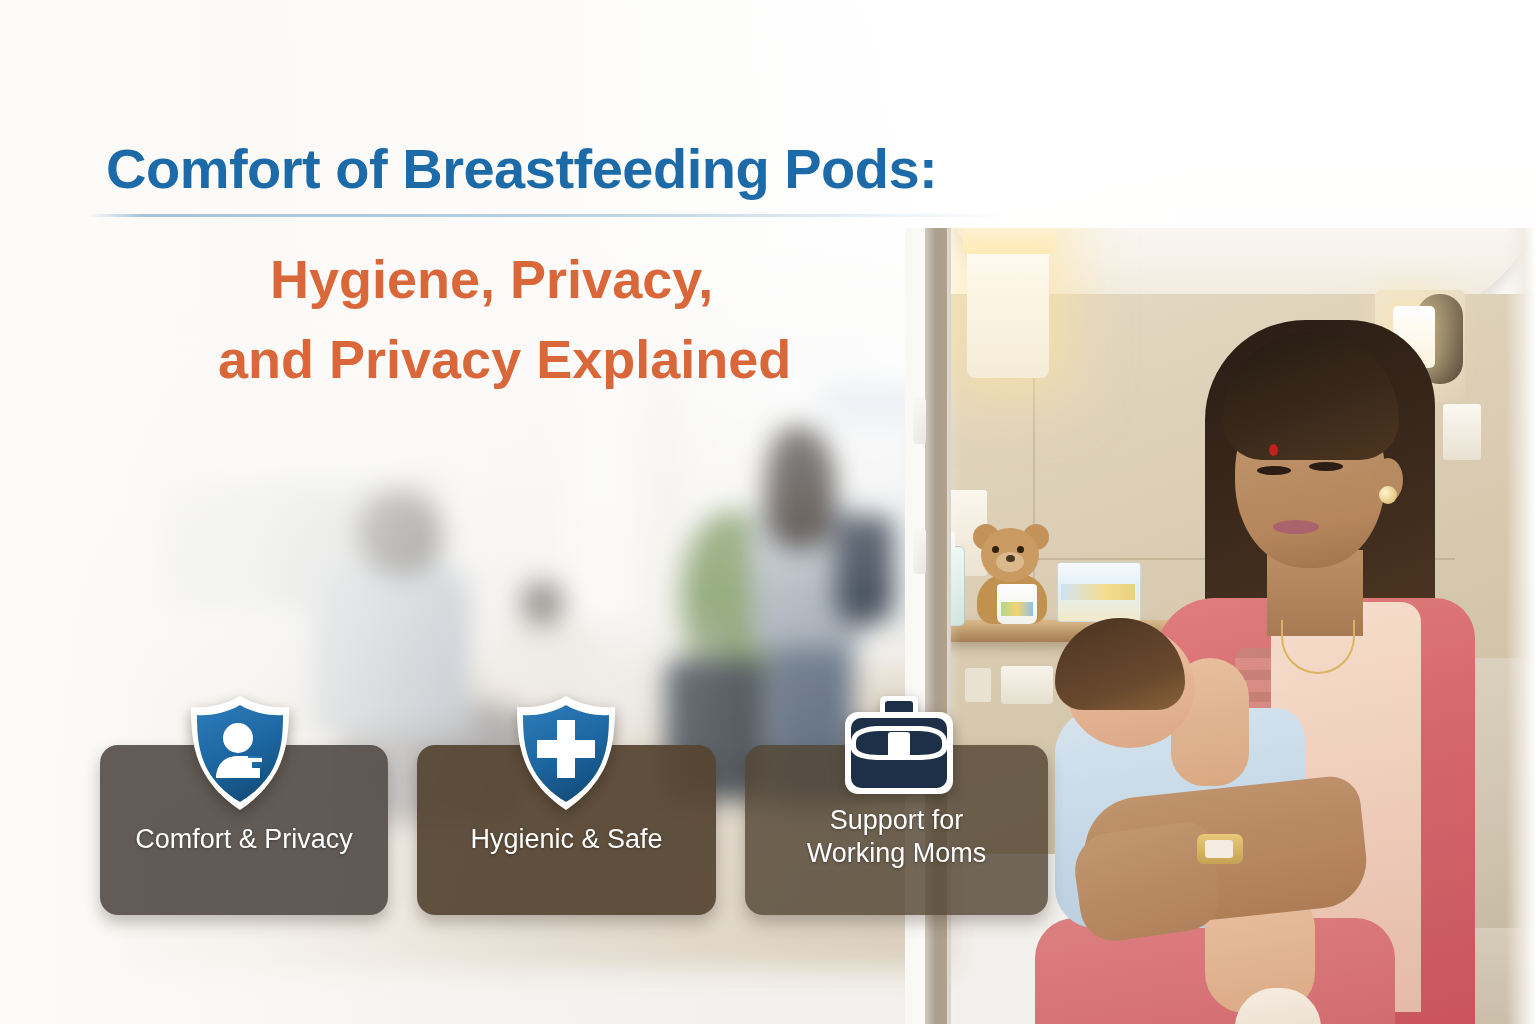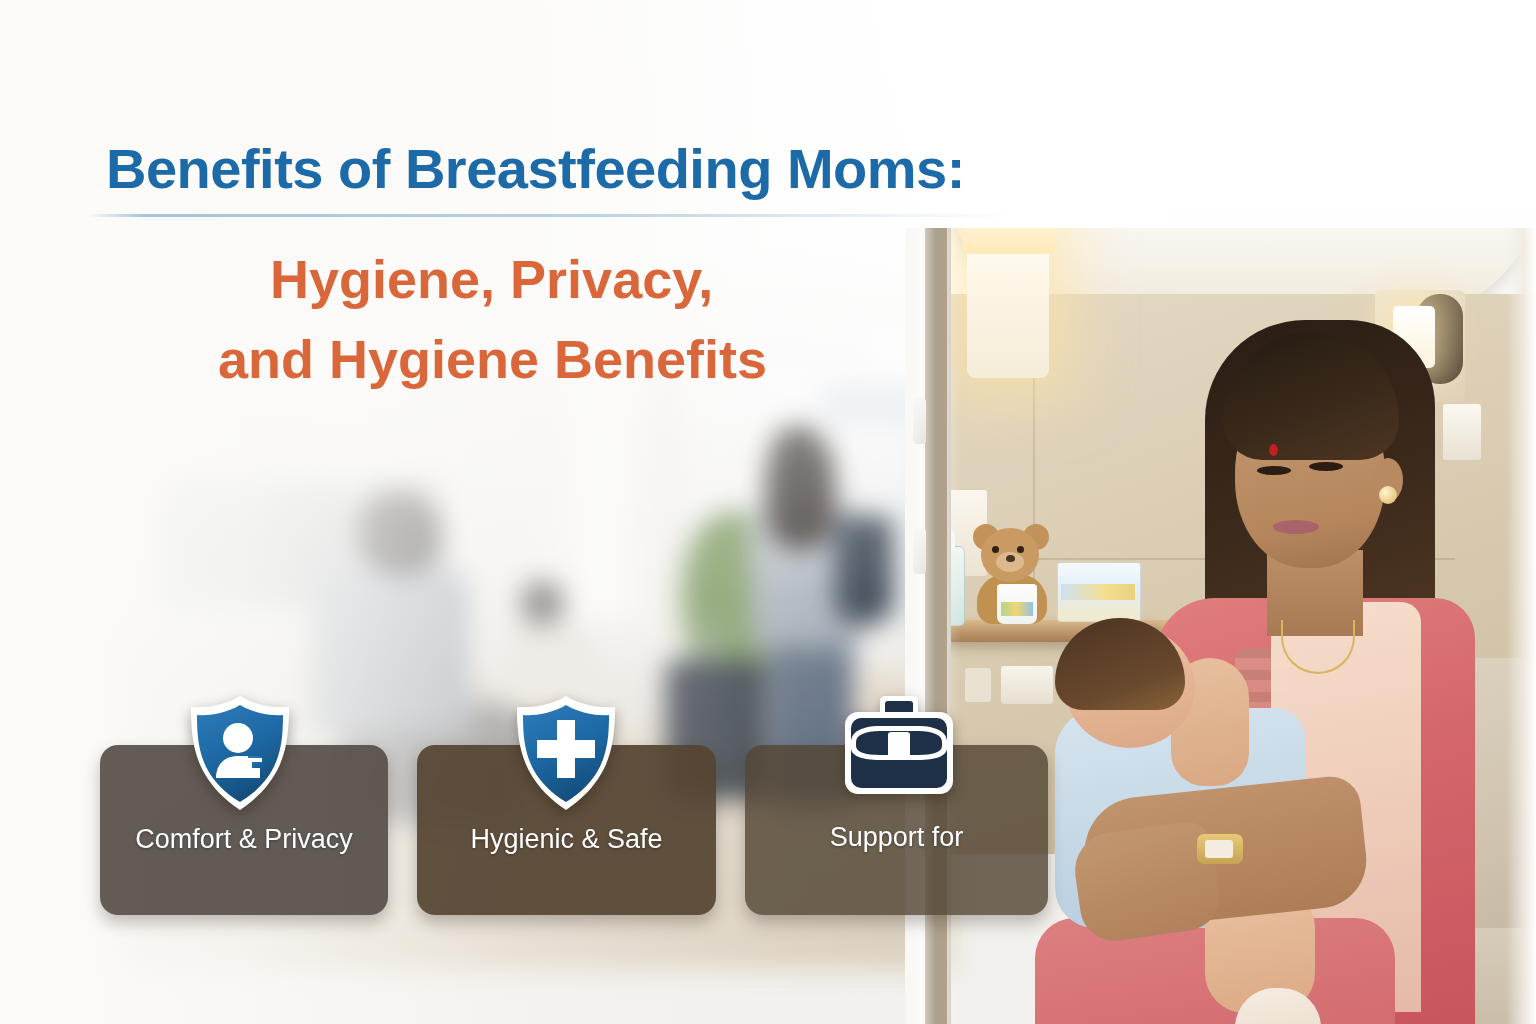--- a/index.html
+++ b/index.html
@@ -585,43 +585,44 @@
       <div class="pod-doorframe"></div>
       <div class="pod-doorwood"></div>
       <div class="pod-hinge" style="top:170px"></div>
       <div class="pod-hinge" style="top:300px"></div>
       <div class="pod-soft-left"></div>
       <div class="pod-right-edge"></div>
     </div>
   </div>
 
   <div class="headline">
-    <div class="title-main">Benefits of Breastfeeding Moms:</div>
+    <div class="title-main">Comfort of Breastfeeding Pods:</div>
     <div class="title-rule"></div>
     <div class="title-sub-line title-sub-1">Hygiene, Privacy,</div>
-    <div class="title-sub-line title-sub-2">and Hygiene Benefits</div>
+    <div class="title-sub-line title-sub-2">and Privacy Explained</div>
   </div>
 
   <div class="cards">
 
     <div class="card" id="card-1">
       <div class="card-text-wrap">
         <div class="card-label">Comfort &amp; Privacy</div>
       </div>
     </div>
 
     <div class="card" id="card-2">
       <div class="card-text-wrap">
         <div class="card-label">Hygienic &amp; Safe</div>
       </div>
     </div>
 
     <div class="card" id="card-3">
       <div class="card-text-wrap">
         <div class="card-label" style="margin-top:14px">Support for</div>
+        <div class="card-label" style="margin-top:0">Working Moms</div>
       </div>
     </div>
 
     <svg class="badge" id="badge-1" viewBox="0 0 108 118">
       <defs>
         <linearGradient id="shieldGrad1" x1="0" y1="0" x2="0.4" y2="1">
           <stop offset="0%" stop-color="#2d7cba"></stop>
           <stop offset="55%" stop-color="#1d68a4"></stop>
           <stop offset="100%" stop-color="#14507f"></stop>
         </linearGradient>

